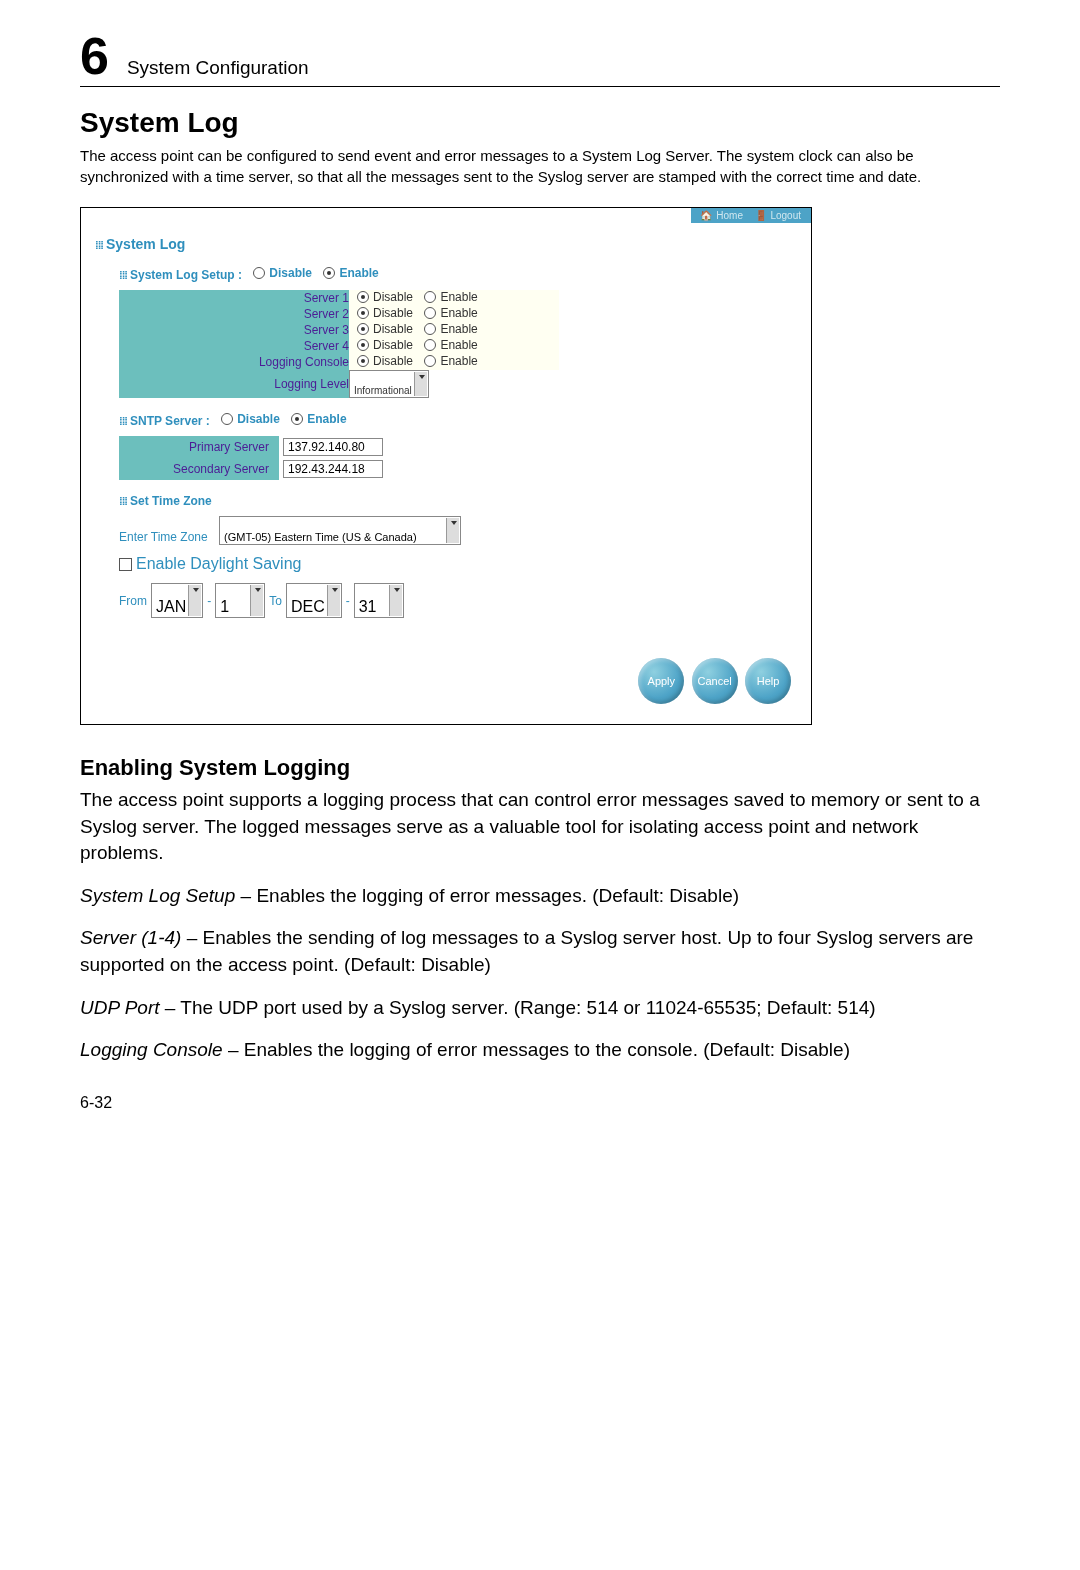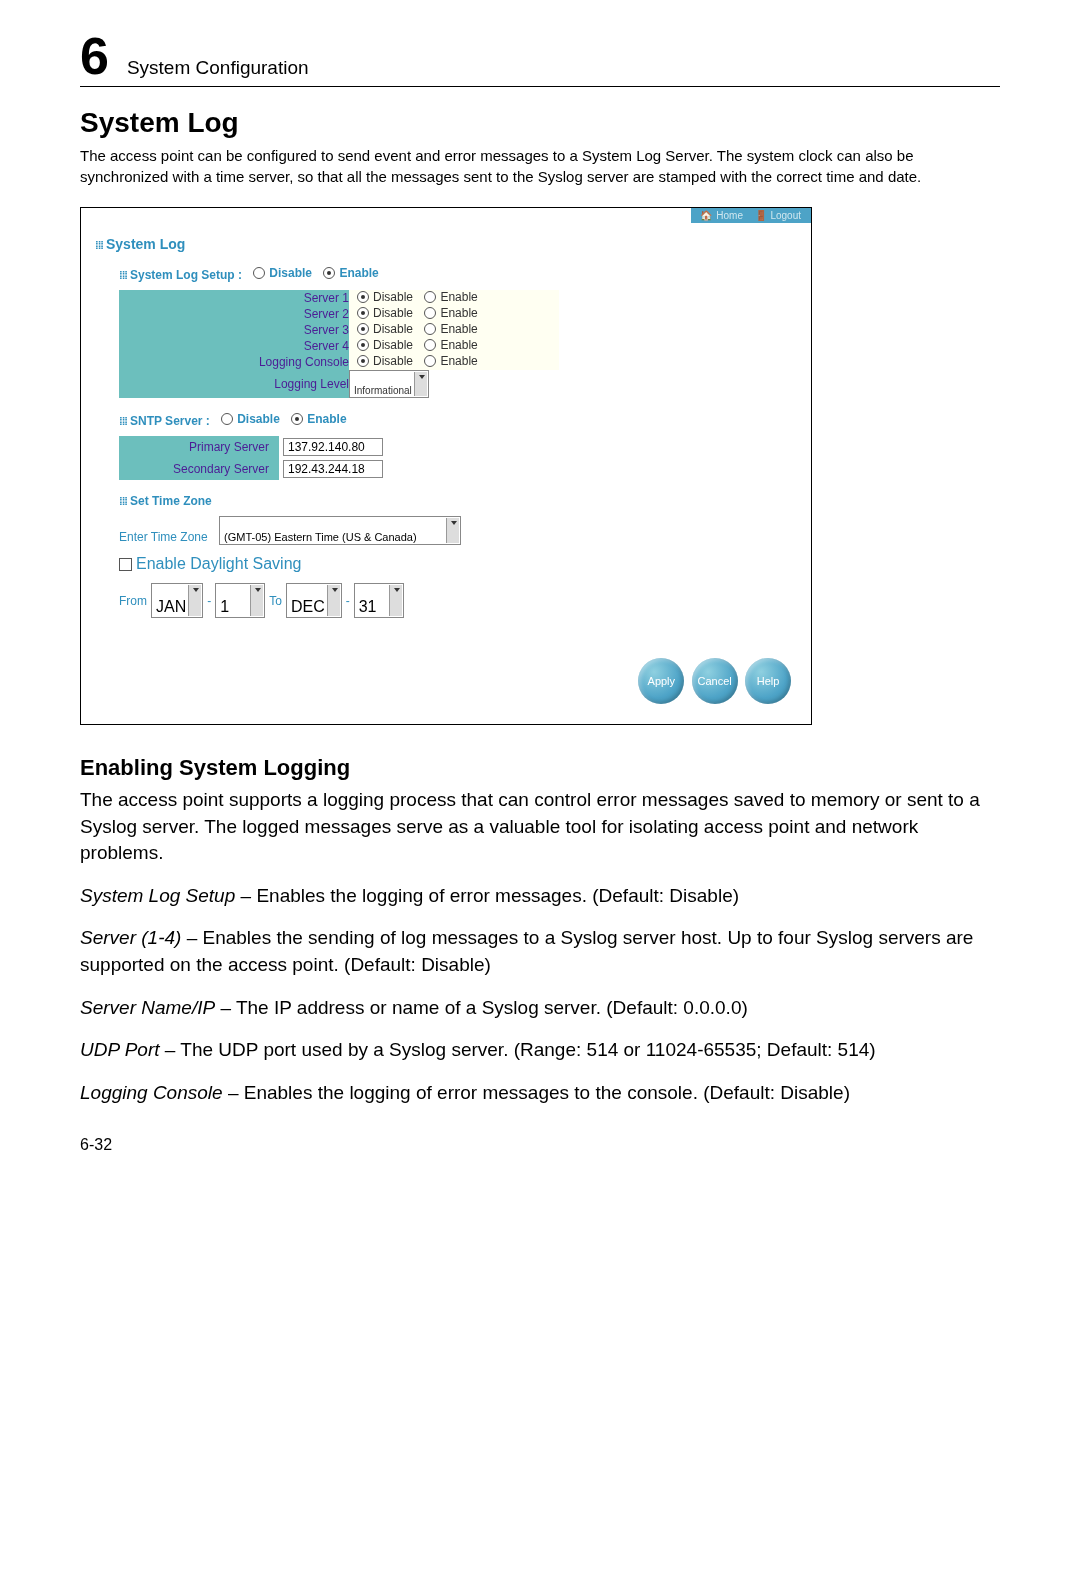--- a/index.html
+++ b/index.html
@@ -437,18 +437,17 @@
         <span class="round-btn">Help</span>
       </div>
     </div>
   </div>
 
   <h2 class="sub-title">Enabling System Logging</h2>
   <div class="para">The access point supports a logging process that can control error messages saved to memory or sent to a Syslog server. The logged messages serve as a valuable tool for isolating access point and network problems.</div>
 
   <div class="para"><em>System Log Setup</em><span> – Enables the logging of error messages. (Default: Disable)</span></div>
   <div class="para"><em>Server (1-4)</em><span> – Enables the sending of log messages to a Syslog server host. Up to four Syslog servers are supported on the access point. (Default: Disable)</span></div>
-  <div class="para"><em>Server Name/IP</em><span> – The IP address or name of a Syslog server. (Default: 0.0.0.0)</span></div>
   <div class="para"><em>UDP Port</em><span> – The UDP port used by a Syslog server. (Range: 514 or 11024-65535; Default: 514)</span></div>
   <div class="para"><em>Logging Console</em><span> – Enables the logging of error messages to the console. (Default: Disable)</span></div>
 
   <div class="page-num">6-32</div>
 </div>
 
 </body></html>

